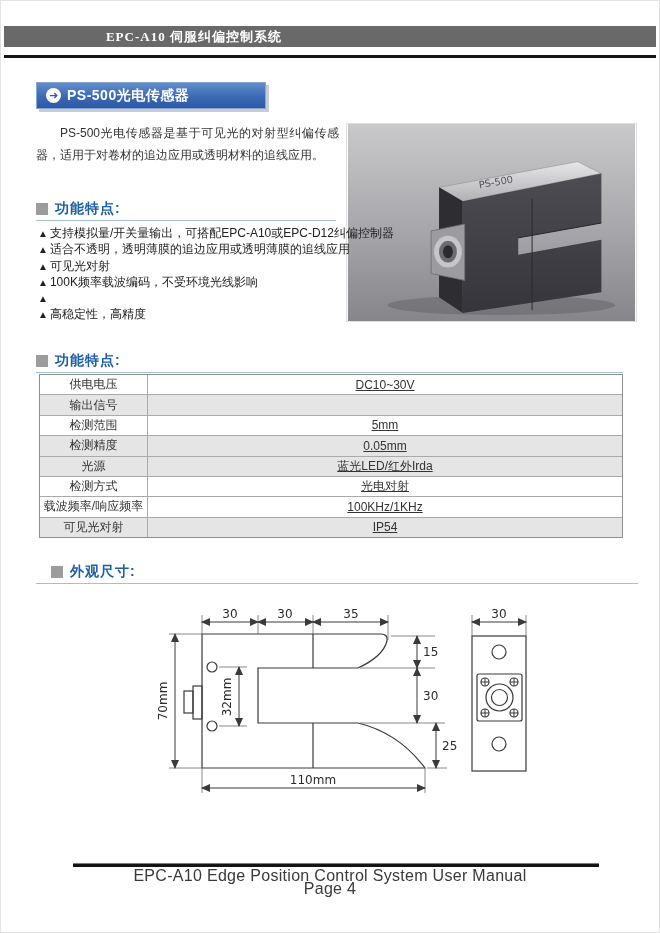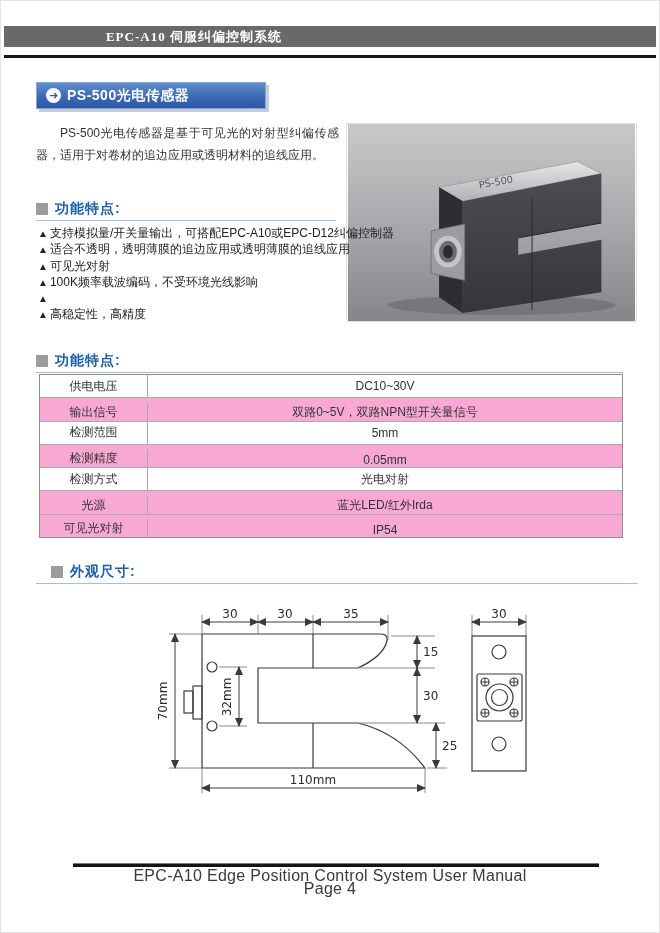--- a/index.html
+++ b/index.html
@@ -49,26 +49,26 @@
   .features{position:absolute;left:37px;top:224px;width:310px;font-size:12px;color:#222;}
   .features .fi{display:flex;line-height:16.3px;white-space:nowrap;}
   .features .mk{margin-right:2px;font-size:10px;transform:translateY(1px);}
   
   .spec-table{
     position:absolute;left:38px;top:373px;width:584px;height:164px;
     display:flex;flex-direction:column;border:1px solid #8f8f8f;box-sizing:border-box;
   }
   .spec-row{flex:1;display:flex;border-top:1px solid #aaa;}
   .spec-row:first-child{border-top:none;}
-  .spec-row.alt{background:#f9a8d4;align-items:flex-end;}
+  .spec-row.alt{background:#e5e5e5;}
   .spec-label{
     width:107px;flex:0 0 auto;border-right:1px solid #aaa;
     display:flex;align-items:center;justify-content:center;font-size:12px;color:#333;
   }
-  .spec-value{flex:1;display:flex;align-items:center;justify-content:center;font-size:12px;color:#333;}
+  .spec-value{flex:1;display:flex;align-items:center;justify-content:center;font-size:12px;color:#333;text-decoration:underline;}
   
   .drawing{position:absolute;left:130px;top:600px;width:420px;height:215px;margin-left:24px;}
   .drawing svg{display:block;width:100%;height:100%;}
   .dline{stroke:#3a3a3a;stroke-width:1.2;fill:none;}
   .eline{stroke:#6a6a6a;stroke-width:.8;fill:none;}
   .dim{stroke:#3a3a3a;stroke-width:1;fill:none;}
   .dimtxt{font-family:"DejaVu Sans",sans-serif;font-size:12px;fill:#2b2b2b;}
   
   .foot-rule{position:absolute;left:72px;top:862px;width:526px;height:4px;
     background:linear-gradient(180deg,#7c7c7c 0 25%,#141414 25% 100%);}
@@ -159,37 +159,40 @@
   <span class="sq"></span>
   <span class="t">功能特点:</span>
 </div>
 <div class="spec-table">
   <div class="spec-row">
       <div class="spec-label">供电电压</div>
       <div class="spec-value">DC10~30V</div>
     </div>
   <div class="spec-row alt">
       <div class="spec-label">输出信号</div>
-      <div class="spec-value">双路0~5V，双路NPN型开关量信号</div>
     </div>
   <div class="spec-row">
       <div class="spec-label">检测范围</div>
       <div class="spec-value">5mm</div>
     </div>
   <div class="spec-row alt">
       <div class="spec-label">检测精度</div>
       <div class="spec-value">0.05mm</div>
     </div>
+  <div class="spec-row alt">
+      <div class="spec-label">光源</div>
+      <div class="spec-value">蓝光LED/红外Irda</div>
+    </div>
   <div class="spec-row">
       <div class="spec-label">检测方式</div>
       <div class="spec-value">光电对射</div>
     </div>
-  <div class="spec-row alt">
-      <div class="spec-label">光源</div>
-      <div class="spec-value">蓝光LED/红外Irda</div>
+  <div class="spec-row">
+      <div class="spec-label">载波频率/响应频率</div>
+      <div class="spec-value">100KHz/1KHz</div>
     </div>
   <div class="spec-row alt">
       <div class="spec-label">可见光对射</div>
       <div class="spec-value">IP54</div>
     </div>
 </div>
 
 <div class="sec" id="sec-dims">
   <span class="sq"></span>
   <span class="t">外观尺寸:</span>

